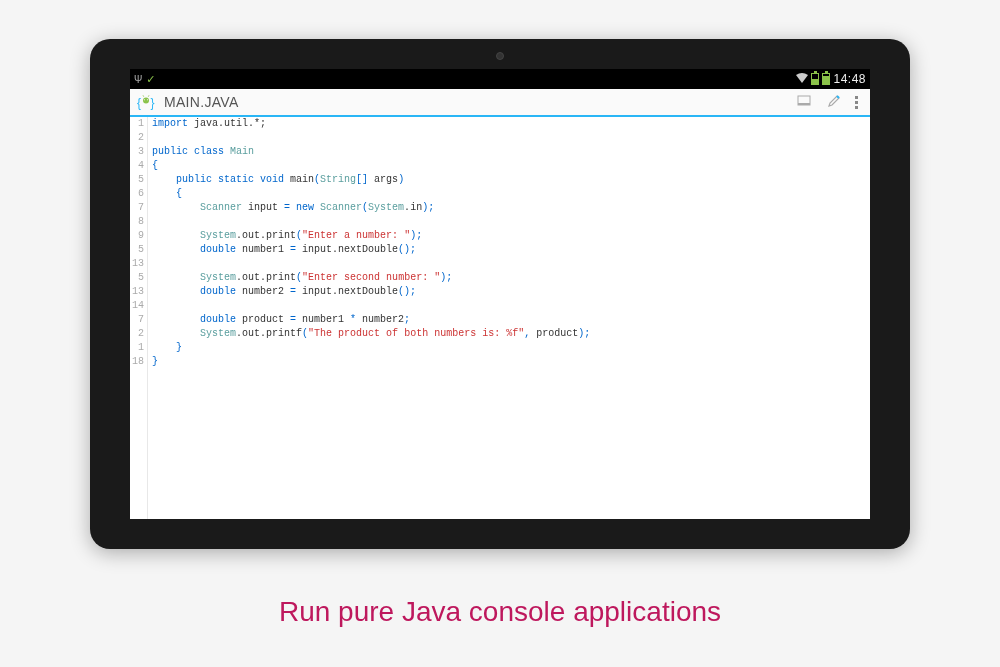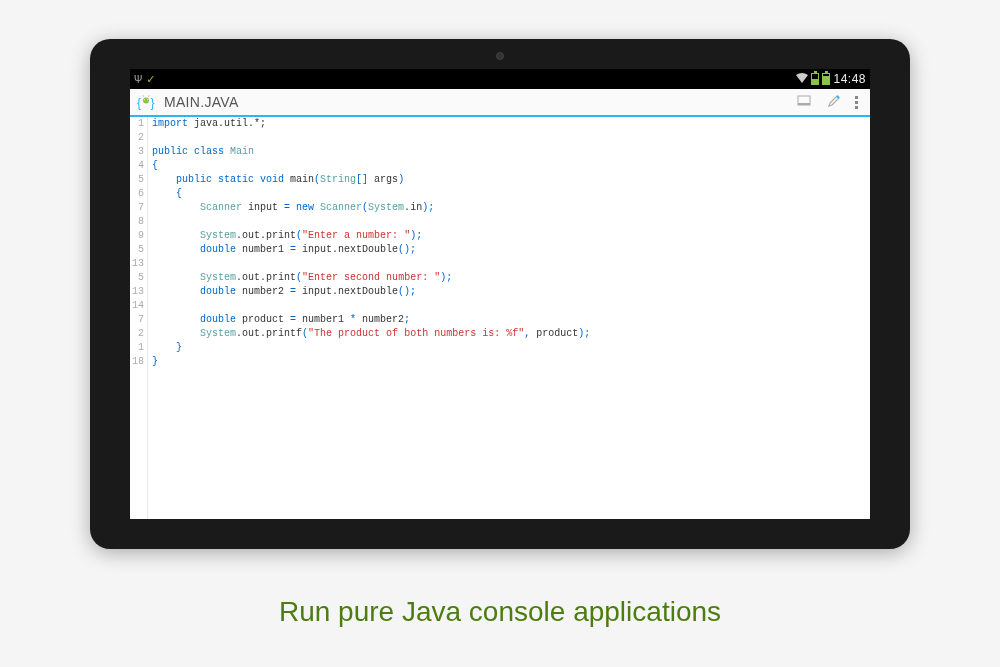--- a/index.html
+++ b/index.html
@@ -114,21 +114,21 @@
   white-space: pre;
   color: #333;
 }
 .code div { height: 14px; }
 .kw { color: #0066cc; }
 .cls { color: #5a9e9e; }
 .str { color: #cc3333; }
 .caption {
   margin-top: 47px;
   font-size: 28px;
-  color: #4d7c0f;
+  color: #be185d;
   font-weight: 400;
 }
 </style>
 </head>
 <body>
 
 <div class="tablet">
   <div class="camera"></div>
   <div class="screen">
     <div class="statusbar">

